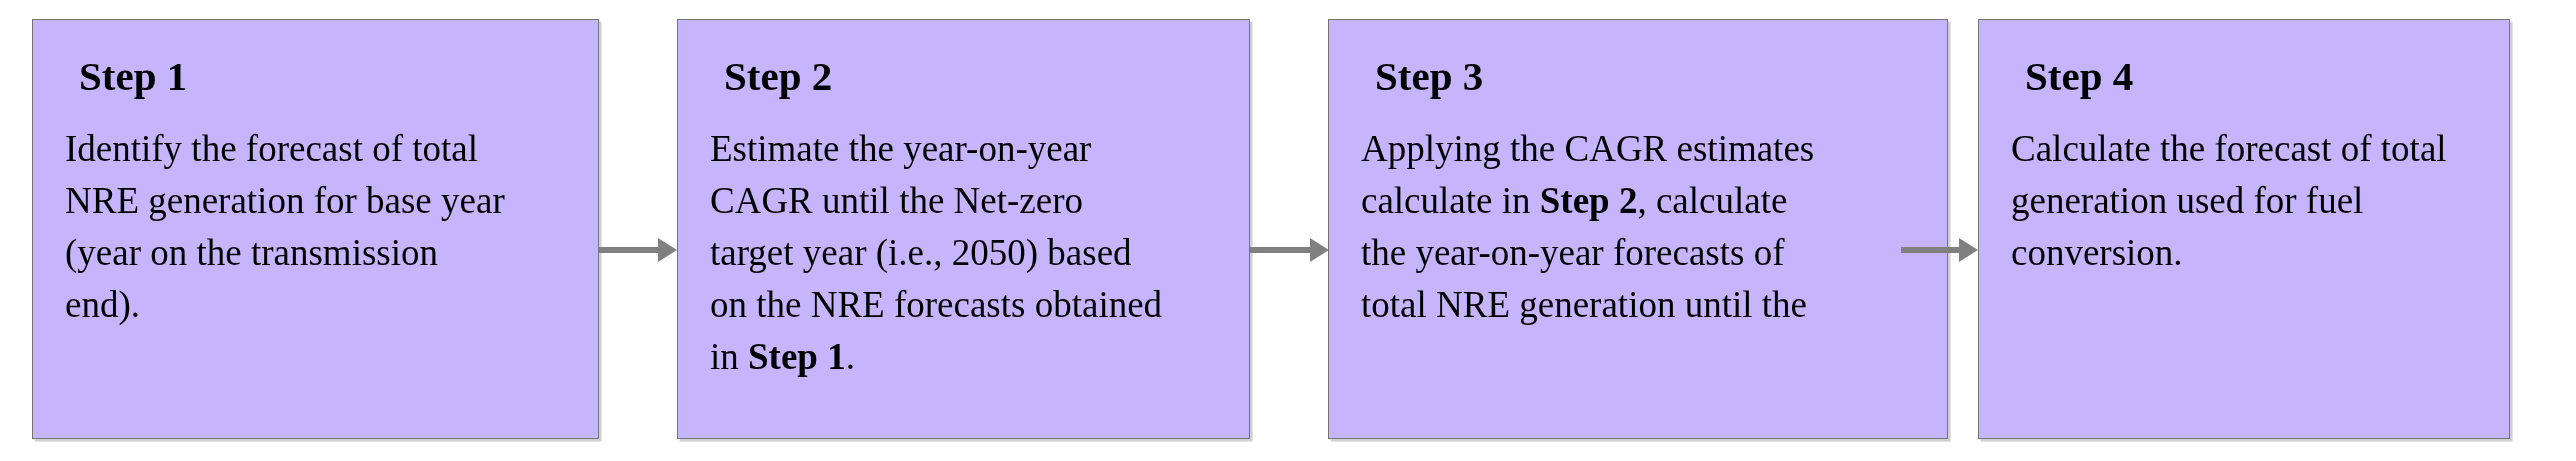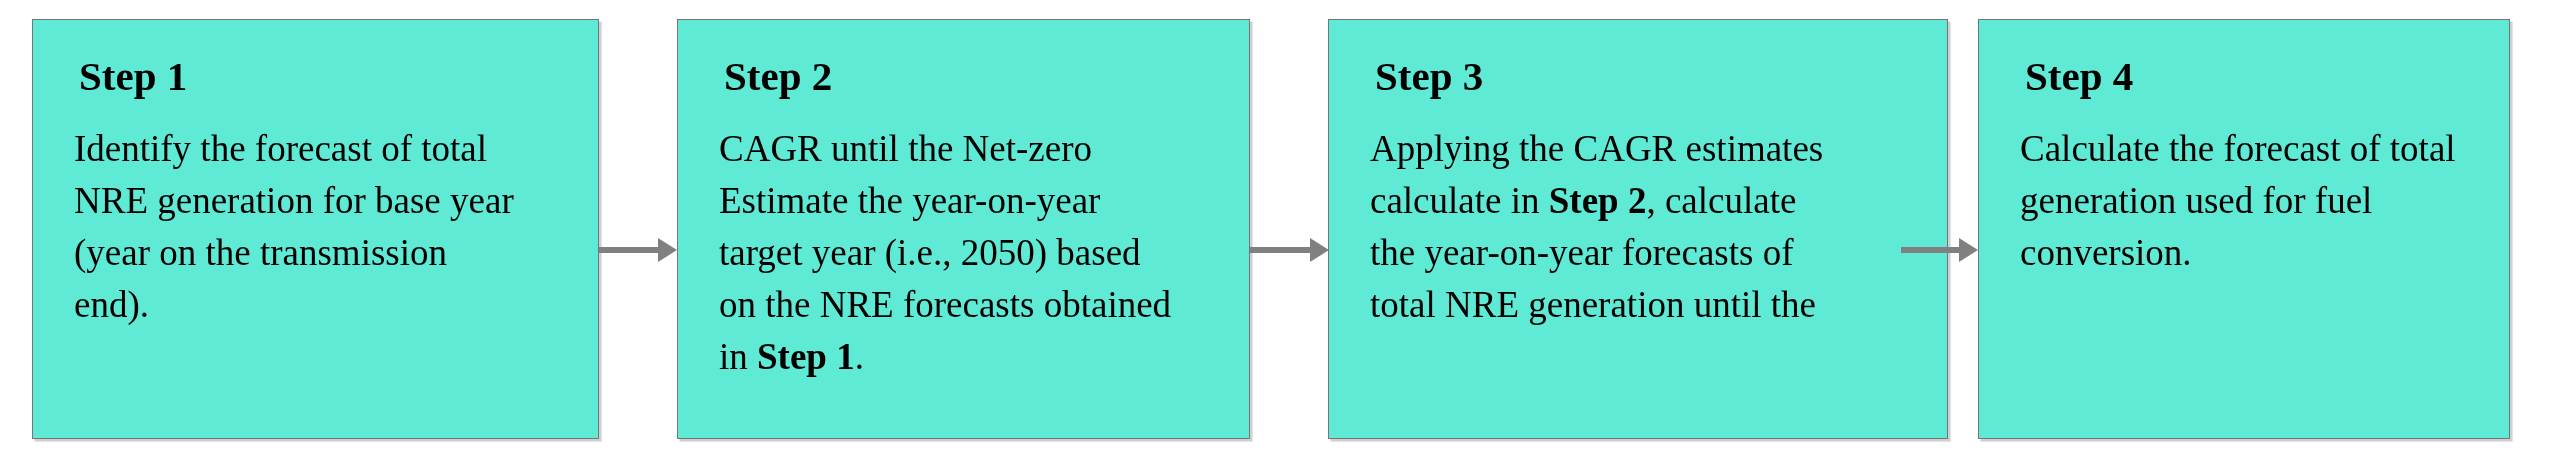--- a/index.html
+++ b/index.html
@@ -14,41 +14,41 @@
     background: #ffffff;
     font-family: "Liberation Serif", "DejaVu Serif", serif;
     color: #000000;
     overflow: hidden;
   }
   .step-box {
     position: absolute;
     top: 19.4px;
     height: 420px;
     box-sizing: border-box;
-    background: #5eead4;
+    background: #c4b5fd;
     border: 1.9px solid #757575;
     box-shadow: 2.6px 2.6px 0 rgba(120,120,120,0.35);
     padding: 31px 32px 0 32px;
   }
   .step-box.b1 { left: 32px;   width: 567px; }
   .step-box.b2 { left: 677px; width: 573px; }
   .step-box.b3 { left: 1328px; width: 620px; }
   .step-box.b4 { left: 1978px; width: 532px; }
 
   .step-title {
     font-size: 41px;
     font-weight: bold;
     line-height: 50px;
     margin: 0 0 22px 14px;
     white-space: nowrap;
   }
   .step-body {
     font-size: 37px;
     line-height: 52px;
-    margin: 9px;
+    margin: 0;
   }
   .step-body .line {
     white-space: nowrap;
   }
 
   .arrow {
     position: absolute;
     top: 238px;
     height: 24.5px;
     display: flex;
@@ -87,22 +87,22 @@
   </section>
 
   <div class="arrow a1">
     <div class="arrow-shaft"></div>
     <div class="arrow-head"></div>
   </div>
 
   <section class="step-box b2">
     <h2 class="step-title">Step 2</h2>
     <div class="step-body">
+        <div class="line"><span>Estimate the year-on-year</span></div>
         <div class="line"><span>CAGR until the Net-zero</span></div>
-        <div class="line"><span>Estimate the year-on-year</span></div>
         <div class="line"><span>target year (i.e., 2050) based</span></div>
         <div class="line"><span>on the NRE forecasts obtained</span></div>
         <div class="line"><span>in </span><b>Step 1</b><span>.</span></div>
       </div>
   </section>
 
   <div class="arrow a2">
     <div class="arrow-shaft"></div>
     <div class="arrow-head"></div>
   </div>

